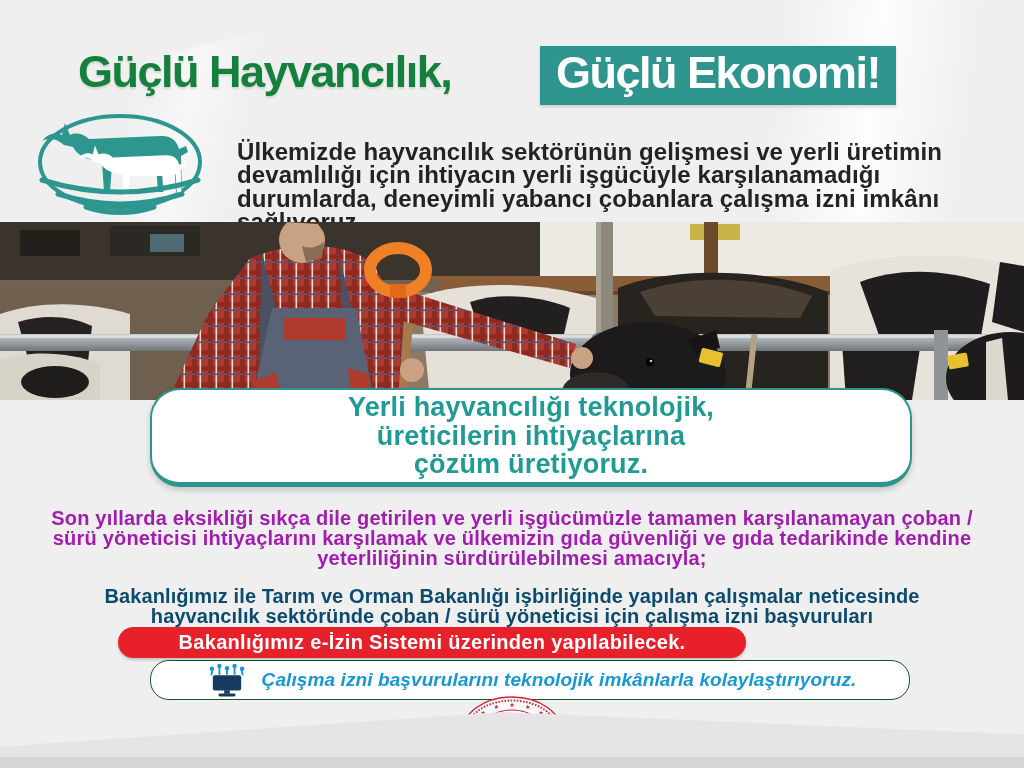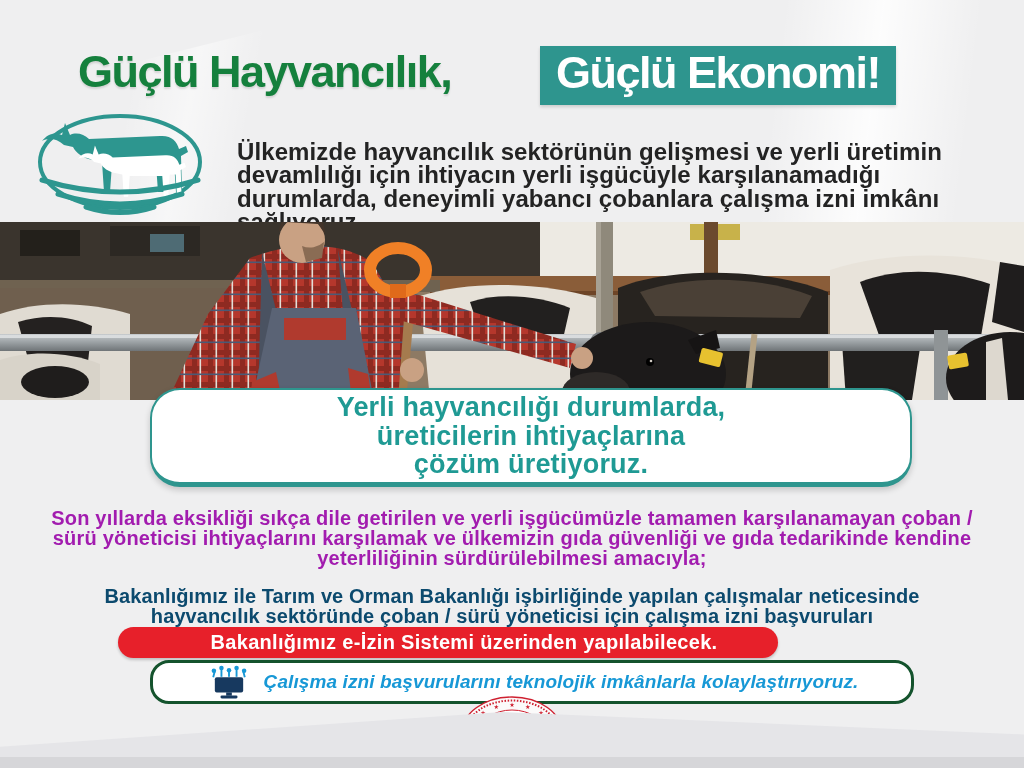--- a/index.html
+++ b/index.html
@@ -56,26 +56,25 @@
     position:absolute;left:85px;top:567px;width:854px;text-align:center;
     font-size:20px;line-height:19.8px;font-weight:700;color:#0c4a6e;letter-spacing:.1px;
   }
   .dark-para b{font-weight:800;}
   
   .red-pill{
     position:absolute;left:118px;top:627px;width:628px;height:31px;border-radius:16px;
     background:#e7202a;color:#ffffff;text-align:center;line-height:31px;
     font-size:20px;font-weight:700;letter-spacing:.3px;
     box-shadow:0 2px 3px rgba(0,0,0,.2);
-    padding-left:32px;
   }
   
   .tech-box{
     position:absolute;left:150px;top:660px;width:758px;height:38px;border-radius:19px;
-    background:#ffffff;border:3px solid #14532d;
+    background:#ffffff;border:1px solid #14532d;
     display:flex;align-items:center;justify-content:center;gap:12px;
   }
   .tech-box svg{width:46px;height:34px;flex:0 0 auto;}
   .tech-note-text{font-size:19px;font-weight:700;font-style:italic;color:#1798d6;letter-spacing:.1px;}
   
   .bottom-poly{
     position:absolute;left:0;top:712px;width:1024px;height:56px;background:#e5e5e8;
     clip-path:polygon(0 62%,49% 0,100% 40%,100% 100%,0 100%);
   }
   .bottom-strip{position:absolute;left:0;top:757px;width:1024px;height:11px;background:#d6d6d9;}
@@ -205,21 +204,21 @@
 
         <circle cx="412" cy="148" r="12" fill="#c9a183"></circle>
 
         <ellipse cx="398" cy="48" rx="28" ry="22" fill="none" stroke="#f08026" stroke-width="12"></ellipse>
         <rect x="390" y="62" width="16" height="14" fill="#e06a1a"></rect>
       </g>
     </svg>
   </div>
 
   <div class="highlight-box">
-    <div class="highlight-line">Yerli hayvancılığı durumlarda,</div>
+    <div class="highlight-line">Yerli hayvancılığı teknolojik,</div>
     <div class="highlight-line">üreticilerin ihtiyaçlarına</div>
     <div class="highlight-line">çözüm üretiyoruz.</div>
   </div>
 
   <p class="teal-para"><span>Son yıllarda eksikliği sıkça dile getirilen ve yerli işgücümüzle tamamen karşılanamayan </span><b>çoban / sürü yöneticisi</b><span> ihtiyaçlarını karşılamak ve ülkemizin gıda güvenliği ve gıda tedarikinde kendine yeterliliğinin sürdürülebilmesi amacıyla;</span></p>
 
   <p class="dark-para"><span>Bakanlığımız ile Tarım ve Orman Bakanlığı işbirliğinde yapılan çalışmalar neticesinde hayvancılık sektöründe </span><b>çoban / sürü yöneticisi için çalışma izni başvuruları</b></p>
 
   <div class="red-pill">Bakanlığımız e-İzin Sistemi üzerinden yapılabilecek.</div>
 

